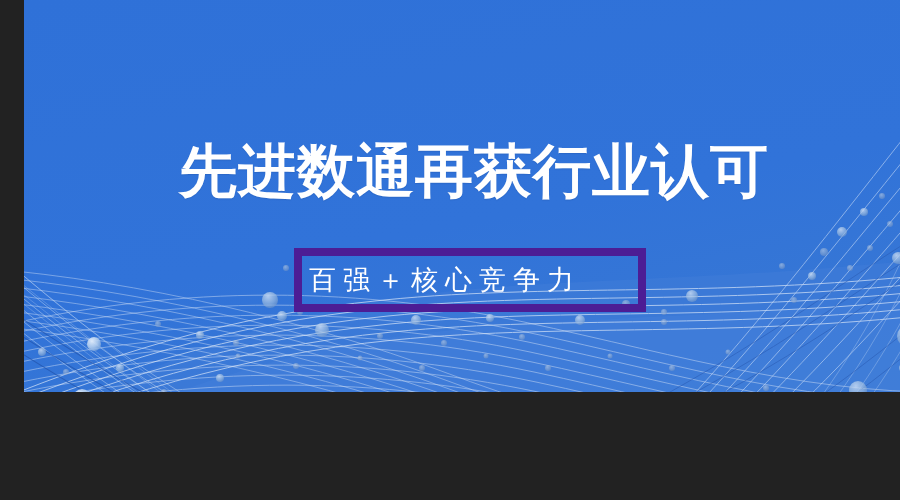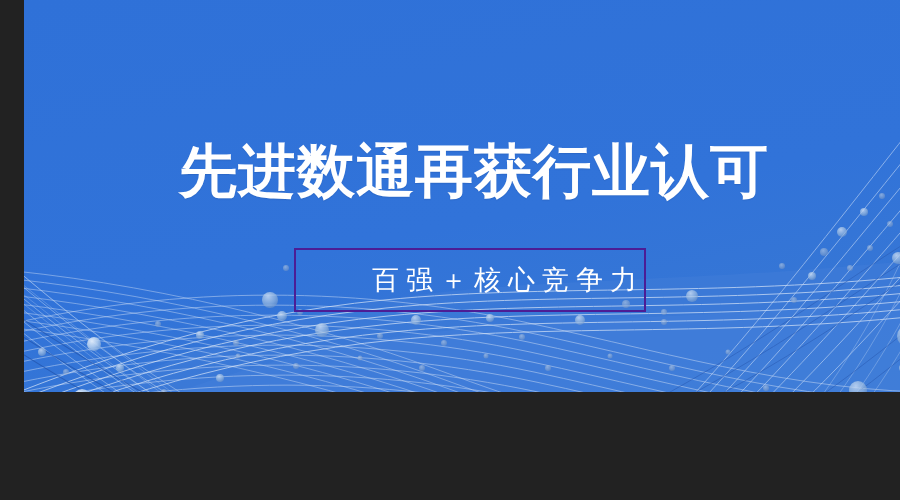--- a/index.html
+++ b/index.html
@@ -46,24 +46,24 @@
     white-space: nowrap;
     text-shadow: 0 1px 1px rgba(20,60,130,0.18);
   }
   #subtitle-box {
     position: absolute;
     left: 270px;
     top: 248px;
     width: 352px;
     height: 64px;
     box-sizing: border-box;
-    border: 2px solid #4c1d95;
+    border: 8px solid #4c1d95;
     display: flex;
     align-items: center;
-    justify-content: flex-end;
+    justify-content: flex-start;
   }
   #subtitle-text {
     color: #ffffff;
     font-size: 27px;
     line-height: 30px;
     letter-spacing: 7px;
     text-indent: 7px;
     font-weight: normal;
     font-family: "Liberation Serif", "DejaVu Serif", serif;
     white-space: nowrap;

